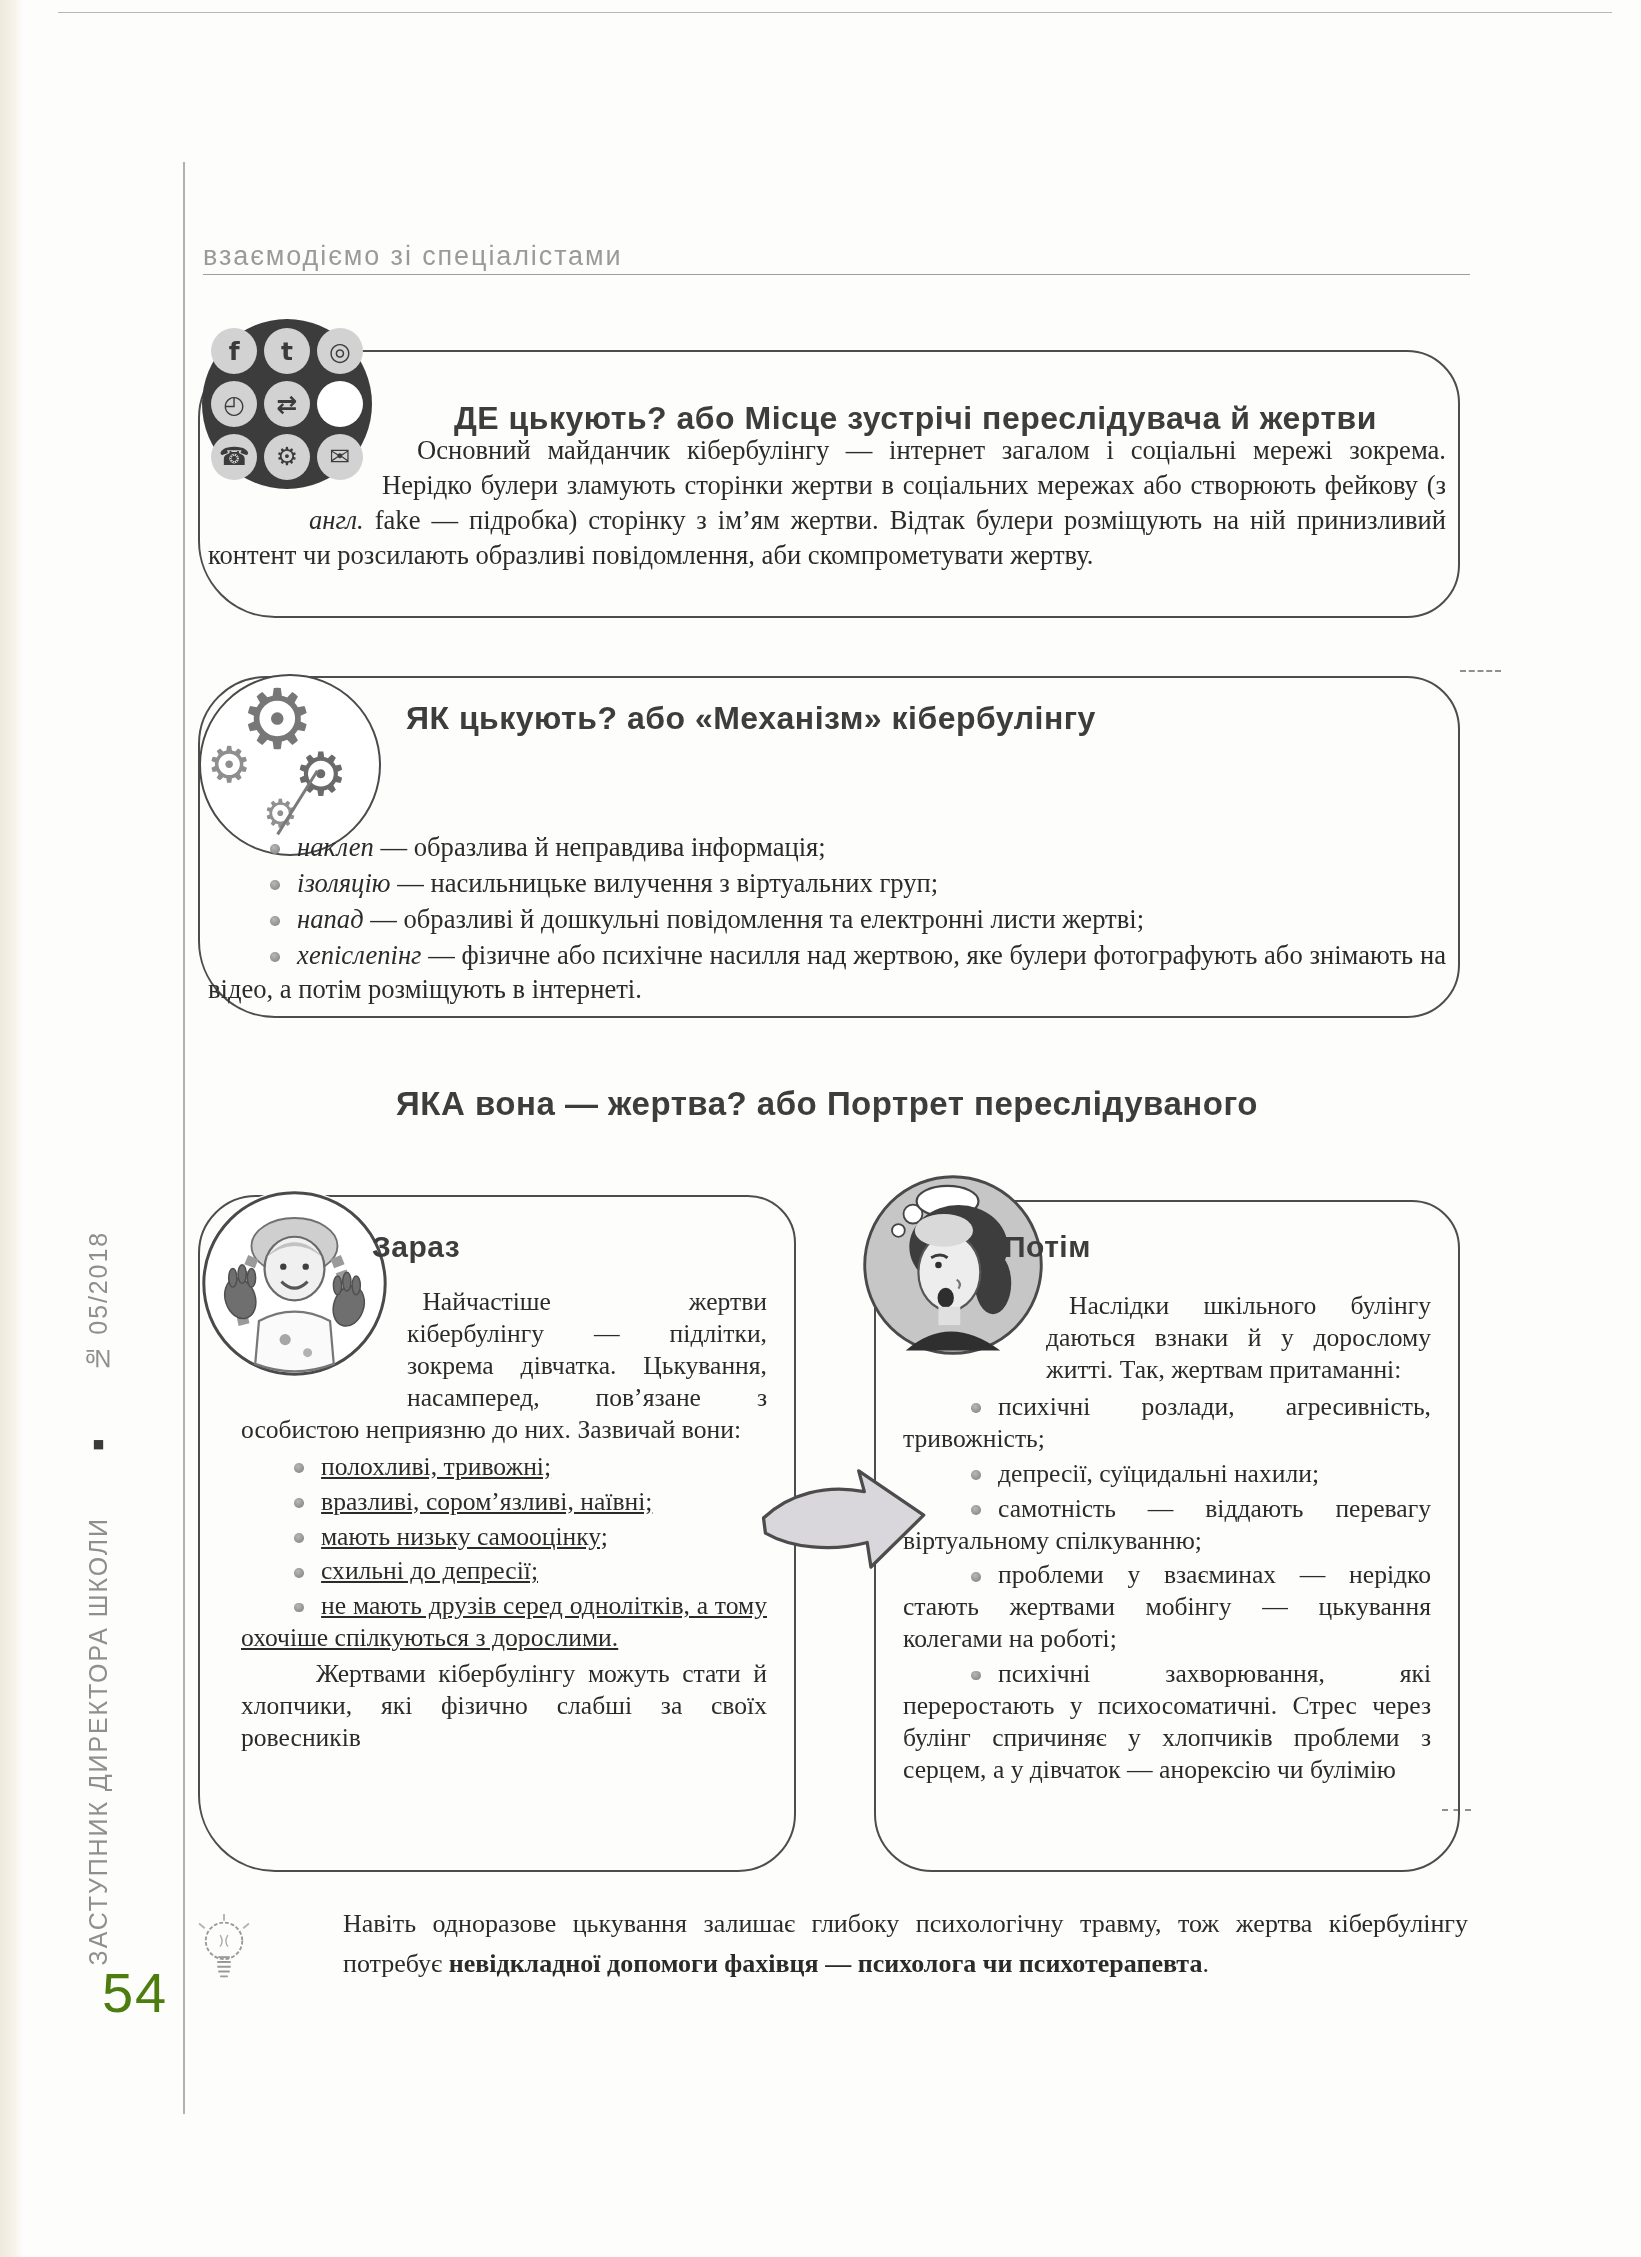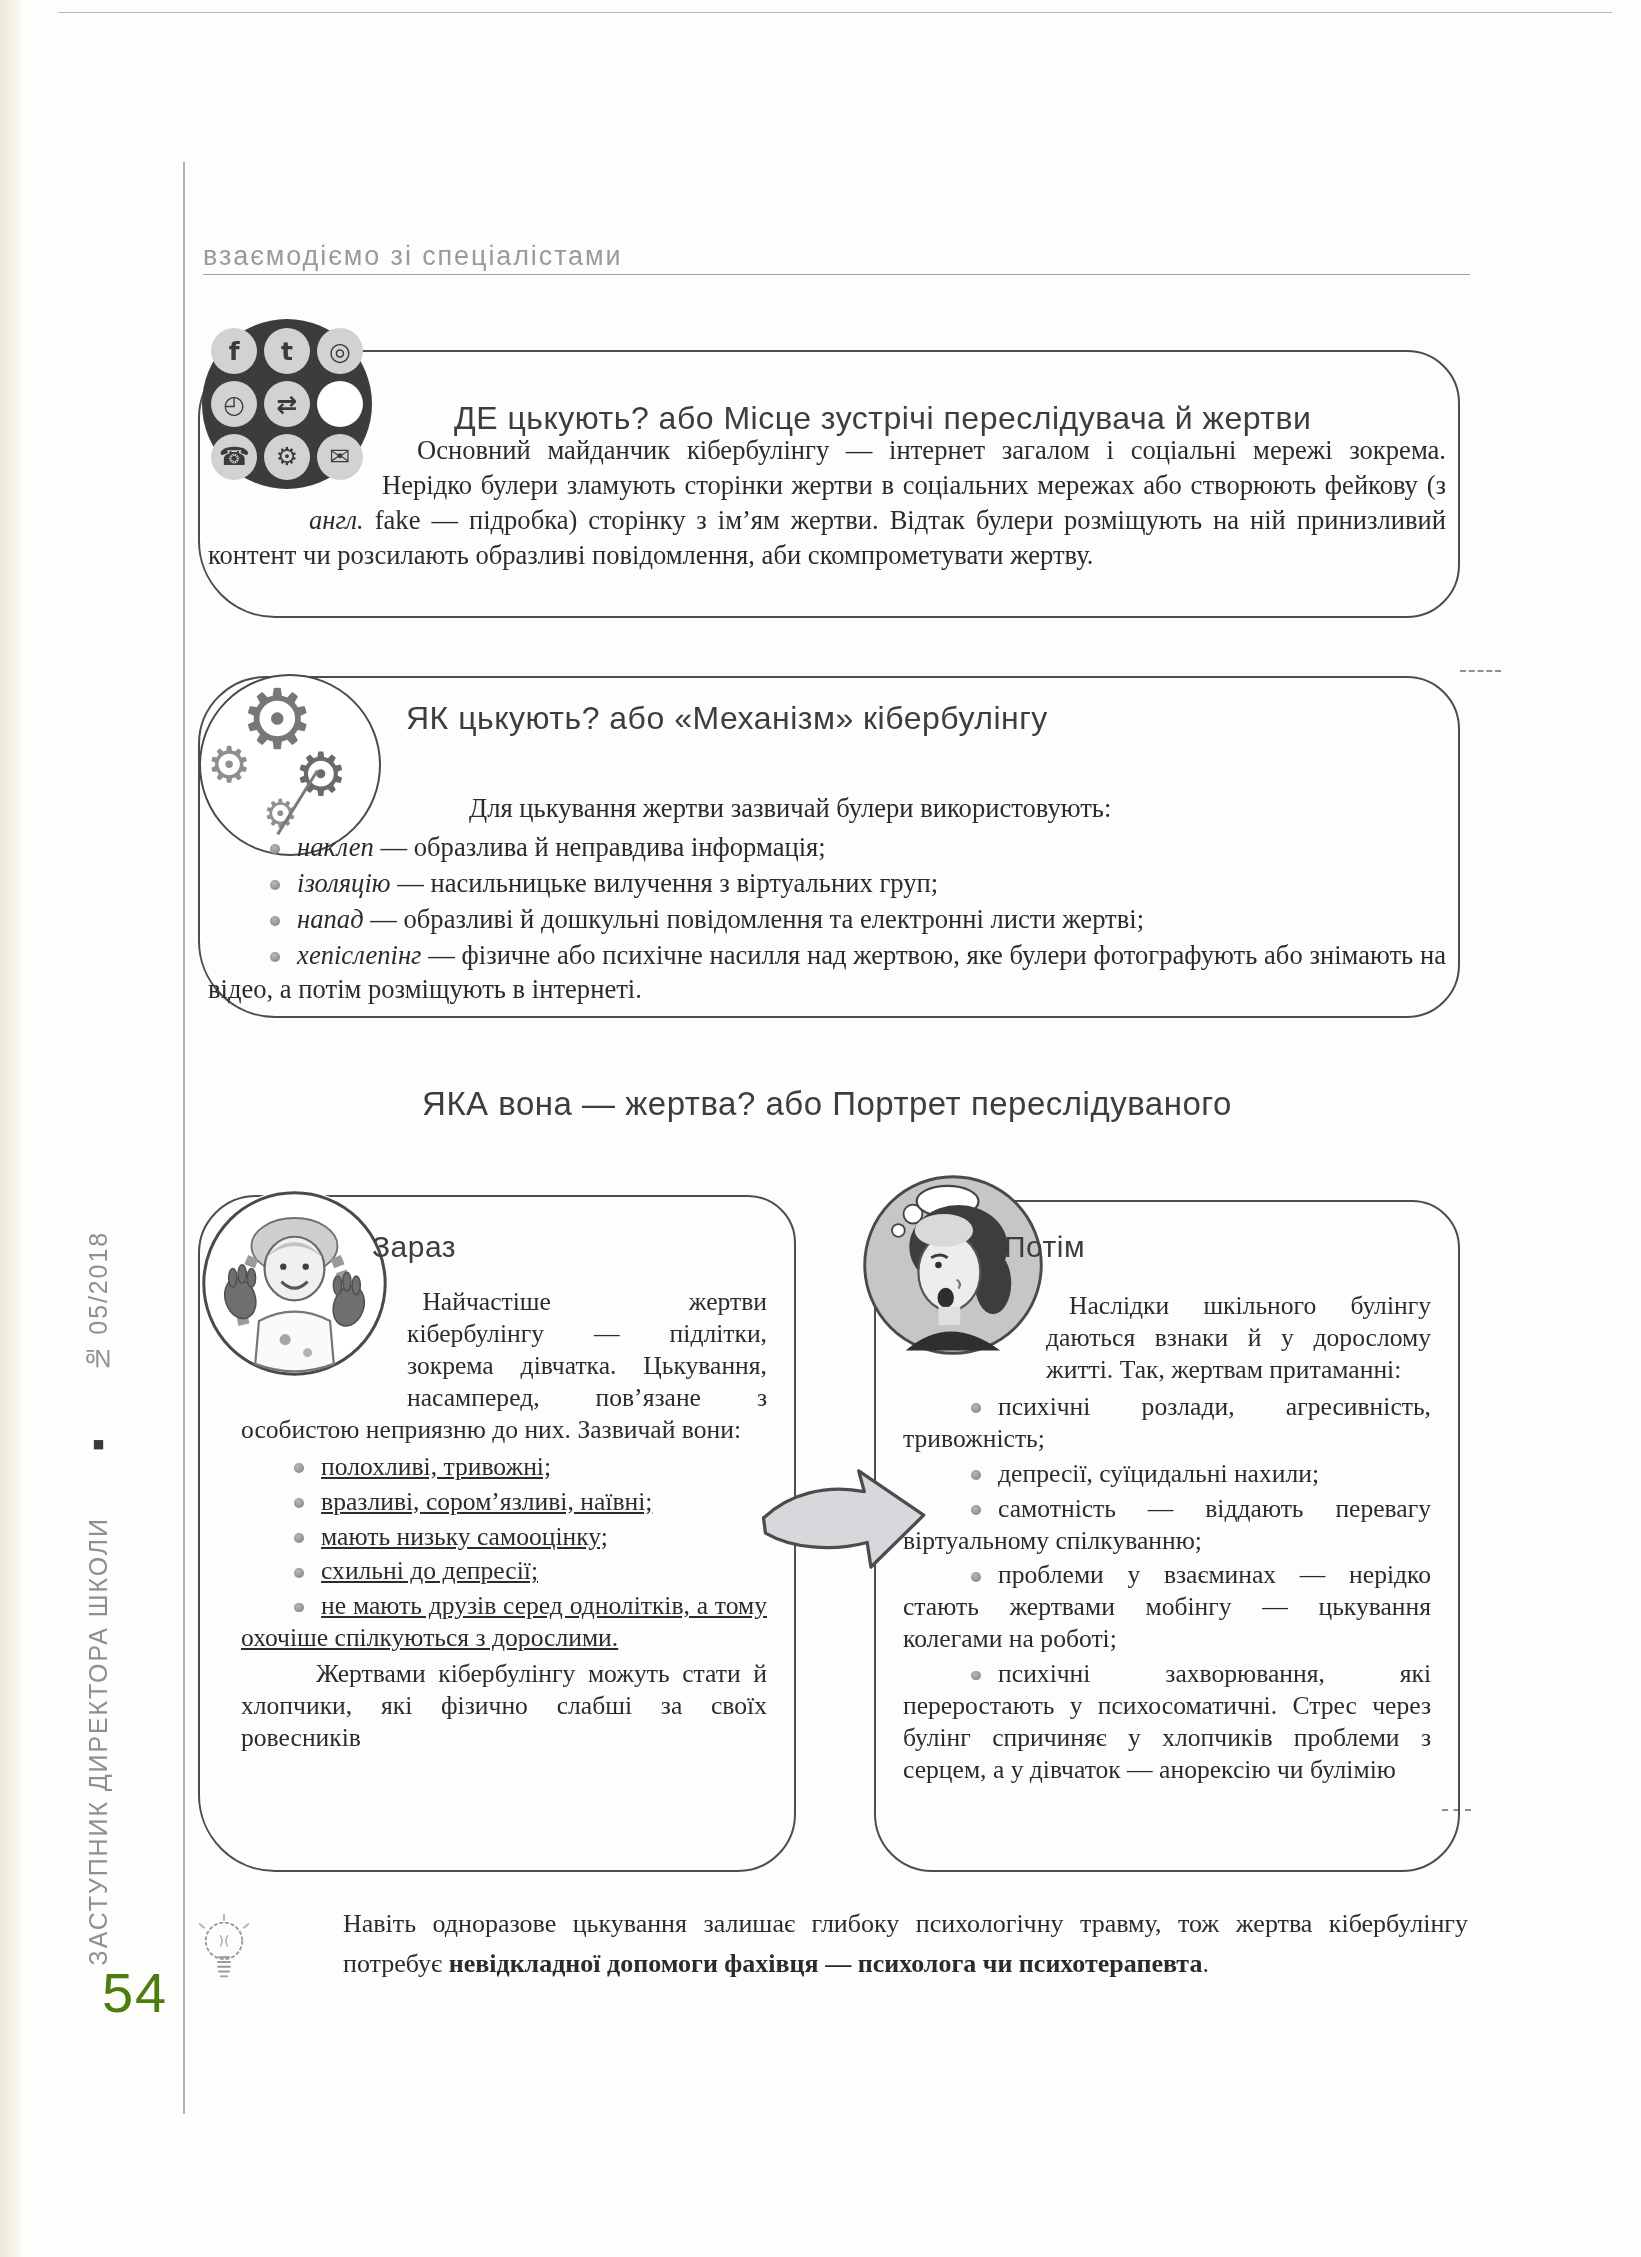--- a/index.html
+++ b/index.html
@@ -27,21 +27,21 @@
 
   
   .rbox{position:absolute;border:2.9px solid #4d4d4d;background:transparent;}
   .box-where{left:198px;top:350px;width:1258px;height:264px;border-radius:68px 53px 53px 77px;}
   .box-mech{left:198px;top:676px;width:1258px;height:338px;border-radius:68px 53px 53px 77px;}
   .box-now{left:198px;top:1195px;width:594px;height:673px;border-radius:58px 48px 58px 77px;}
   .box-later{left:874px;top:1200px;width:582px;height:668px;border-radius:58px 48px 58px 58px;}
 
   .box-title{
     position:absolute;font-family:"Liberation Sans",sans-serif;
-    font-weight:400;color:#3d3d3d;letter-spacing:0.5px;white-space:nowrap;
+    font-weight:700;color:#3d3d3d;letter-spacing:0.5px;white-space:nowrap;
   }
   .title-where{left:454px;top:400px;font-size:32px;}
   .title-mech{left:406px;top:700px;font-size:32px;}
   .heading-victim{left:198px;top:1085px;width:1258px;text-align:center;font-size:33px;}
   .title-now{left:372px;top:1230px;font-size:30px;}
   .title-later{left:1004px;top:1230px;font-size:30px;}
 
   
   .para{text-align:justify;}
   .fl{float:left;}
@@ -158,23 +158,20 @@
 
   <div class="rbox box-mech"></div>
   <div class="circle circle-gears">
     <span class="gear gear1">⚙</span>
     <span class="gear gear2">⚙</span>
     <span class="gear gear3">⚙</span>
     <span class="gear gear4">⚙</span>
     <span class="belt"></span>
   </div>
   <div class="box-title title-mech">ЯК цькують? або «Механізм» кібербулінгу</div>
-  <div class="lead-mech para">
-    <div class="fl fl-a"></div><span>Для цькування жертви зазвичай булери використовують:</span>
-  </div>
   <ul class="blist bullets-mech">
     <li><span class="term">наклеп</span><span> — образлива й неправдива інформація;</span></li>
     <li><span class="term">ізоляцію</span><span> — насильницьке вилучення з віртуальних груп;</span></li>
     <li><span class="term">напад</span><span> — образливі й дошкульні повідомлення та електронні листи жертві;</span></li>
     <li><span class="term">хепіслепінг</span><span> — фізичне або психічне насилля над жертвою, яке булери фотографують або знімають на відео, а потім розміщують в інтернеті.</span></li>
   </ul>
 
   <div class="box-title heading-victim">ЯКА вона — жертва? або Портрет переслідуваного</div>
 
   <div class="rbox box-now"></div>

